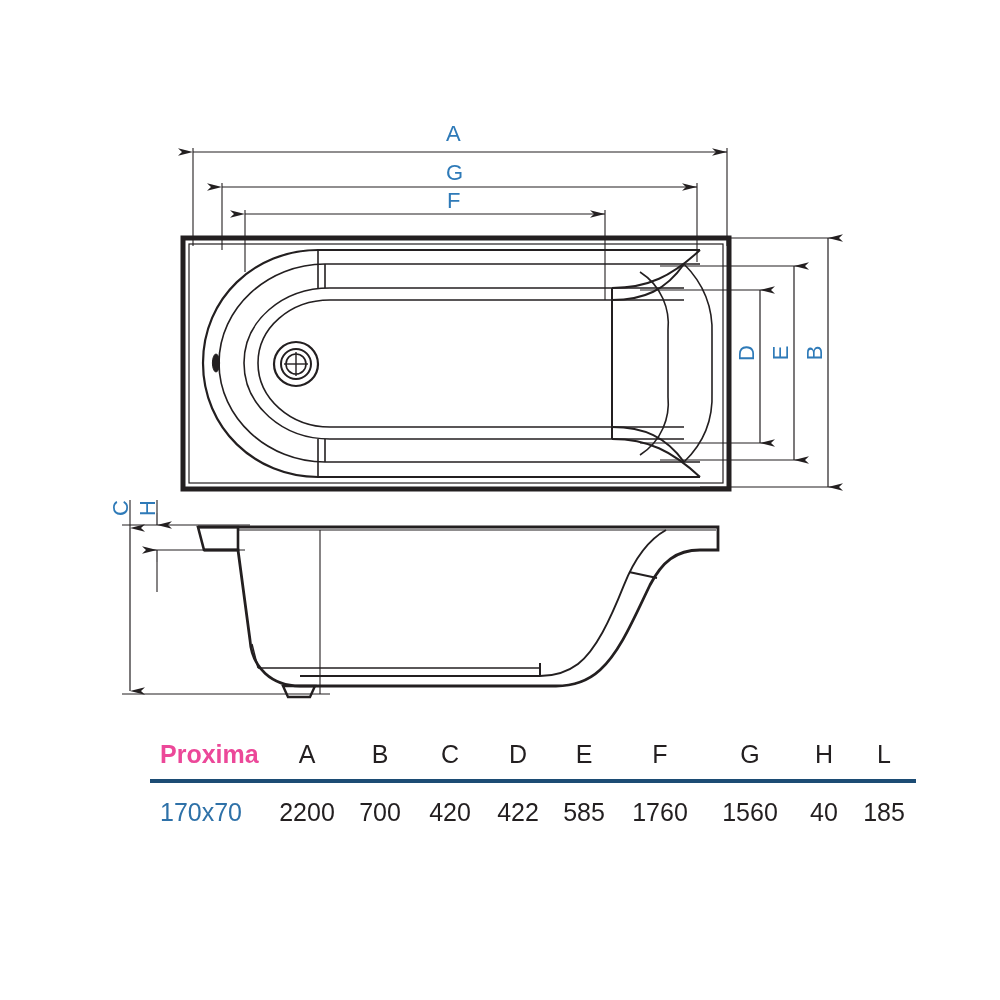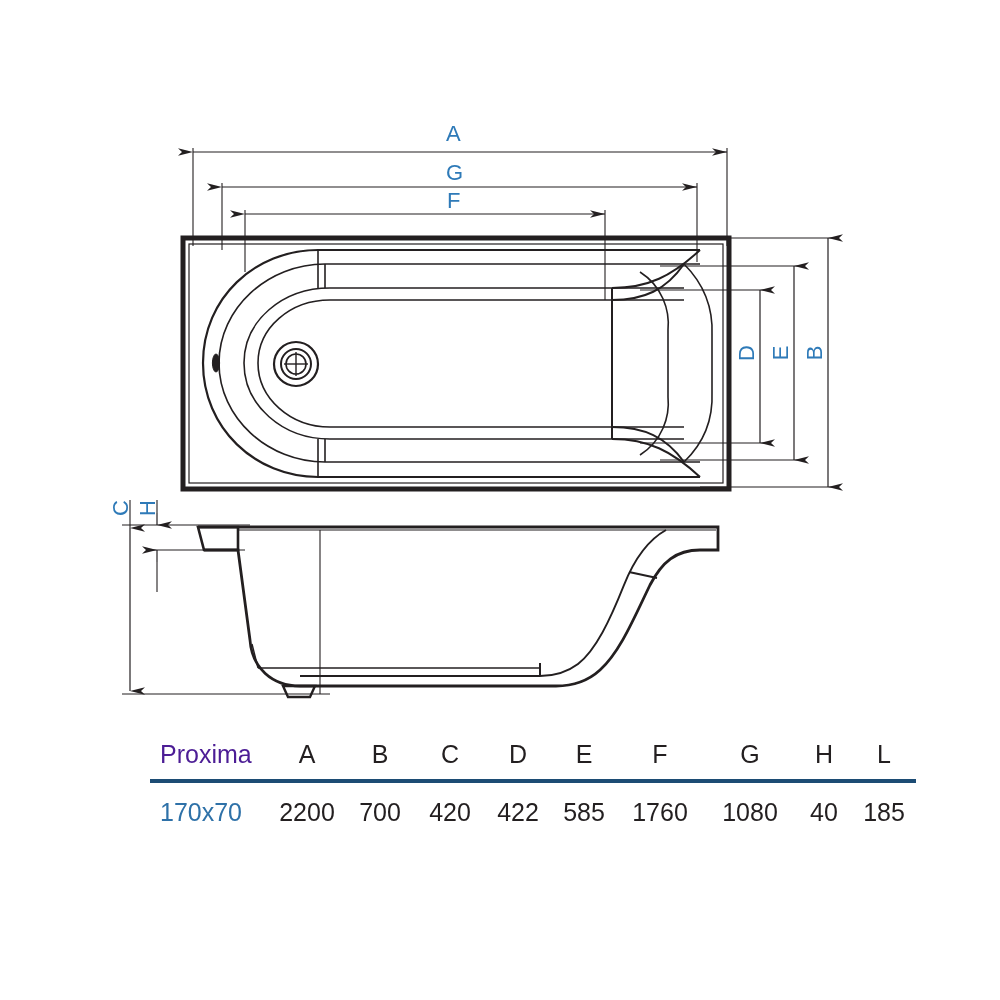--- a/index.html
+++ b/index.html
@@ -50,22 +50,22 @@
     color: #231f20;
     text-align: center;
     white-space: nowrap;
   }
   table.spec th.model-head,
   table.spec td.model-cell {
     text-align: left;
     padding-left: 10px;
   }
   table.spec th.model-head {
-    color: #4c1d95;
-    font-weight: normal;
+    color: #ec4899;
+    font-weight: bold;
     letter-spacing: 0px;
   }
   table.spec td.model-cell {
     color: #2e71a8;
   }
   table.spec thead tr {
     border-bottom: 4px solid #1c4c74;
   }
   table.spec thead th {
     padding-bottom: 4px;
@@ -317,21 +317,21 @@
       </thead>
       <tbody>
         <tr>
           <td class="model-cell">170x70</td>
           <td>2200</td>
           <td>700</td>
           <td>420</td>
           <td>422</td>
           <td>585</td>
           <td>1760</td>
-          <td>1080</td>
+          <td>1560</td>
           <td>40</td>
           <td>185</td>
         </tr>
       </tbody>
     </table>
   </div>
 
 </div>
 
 </body></html>

